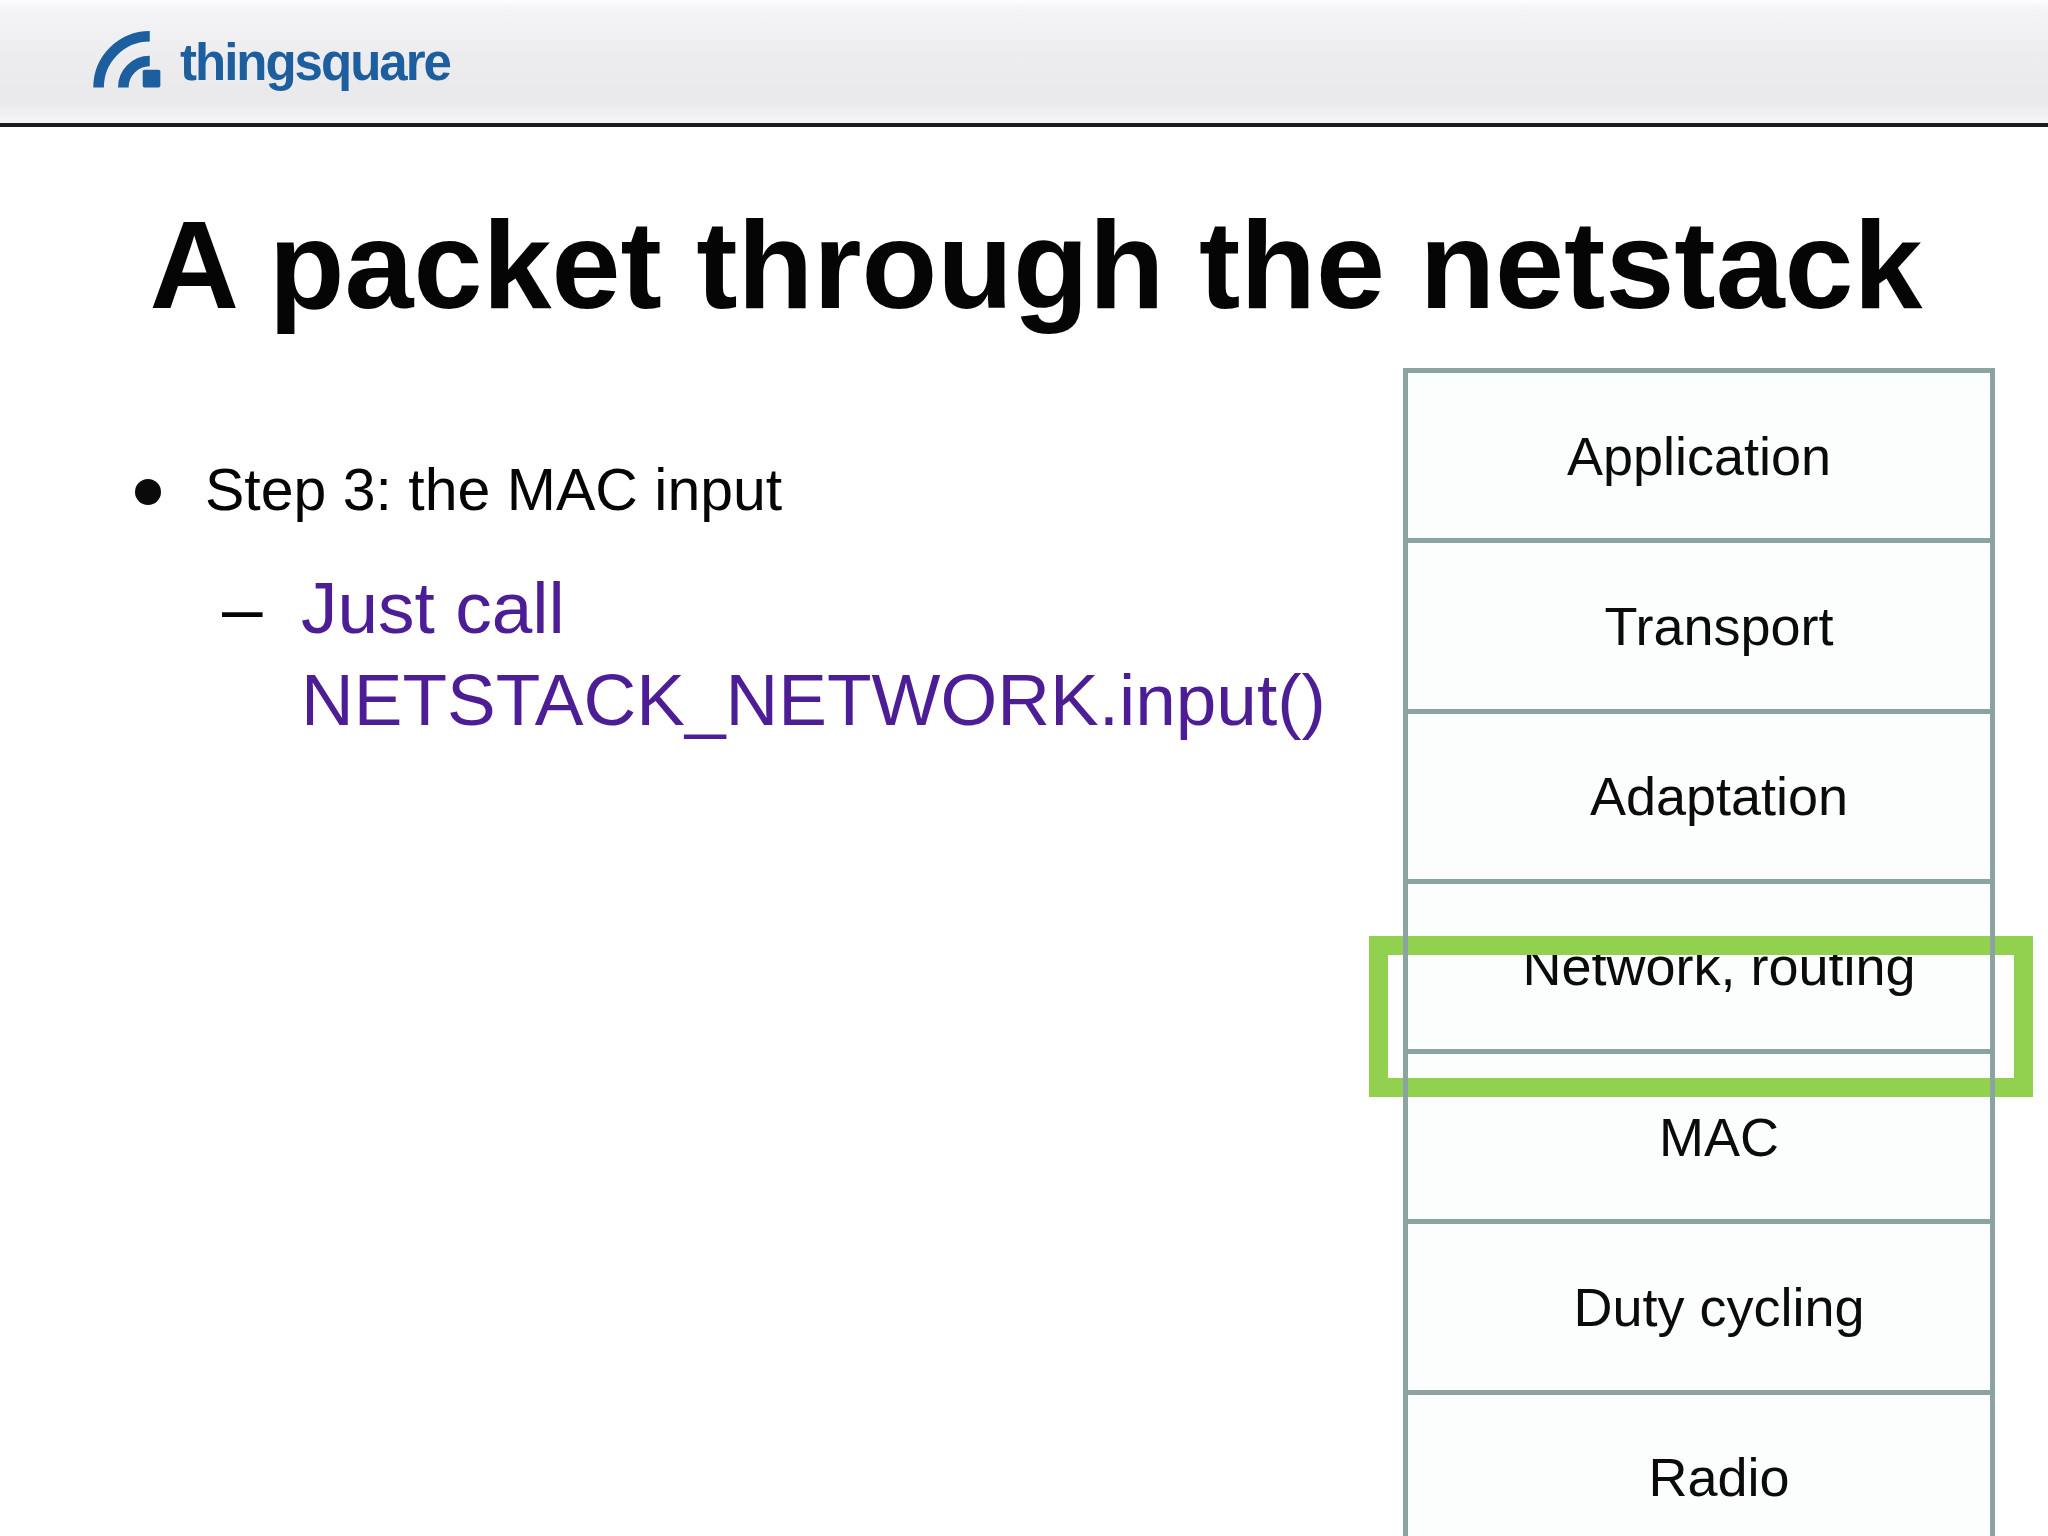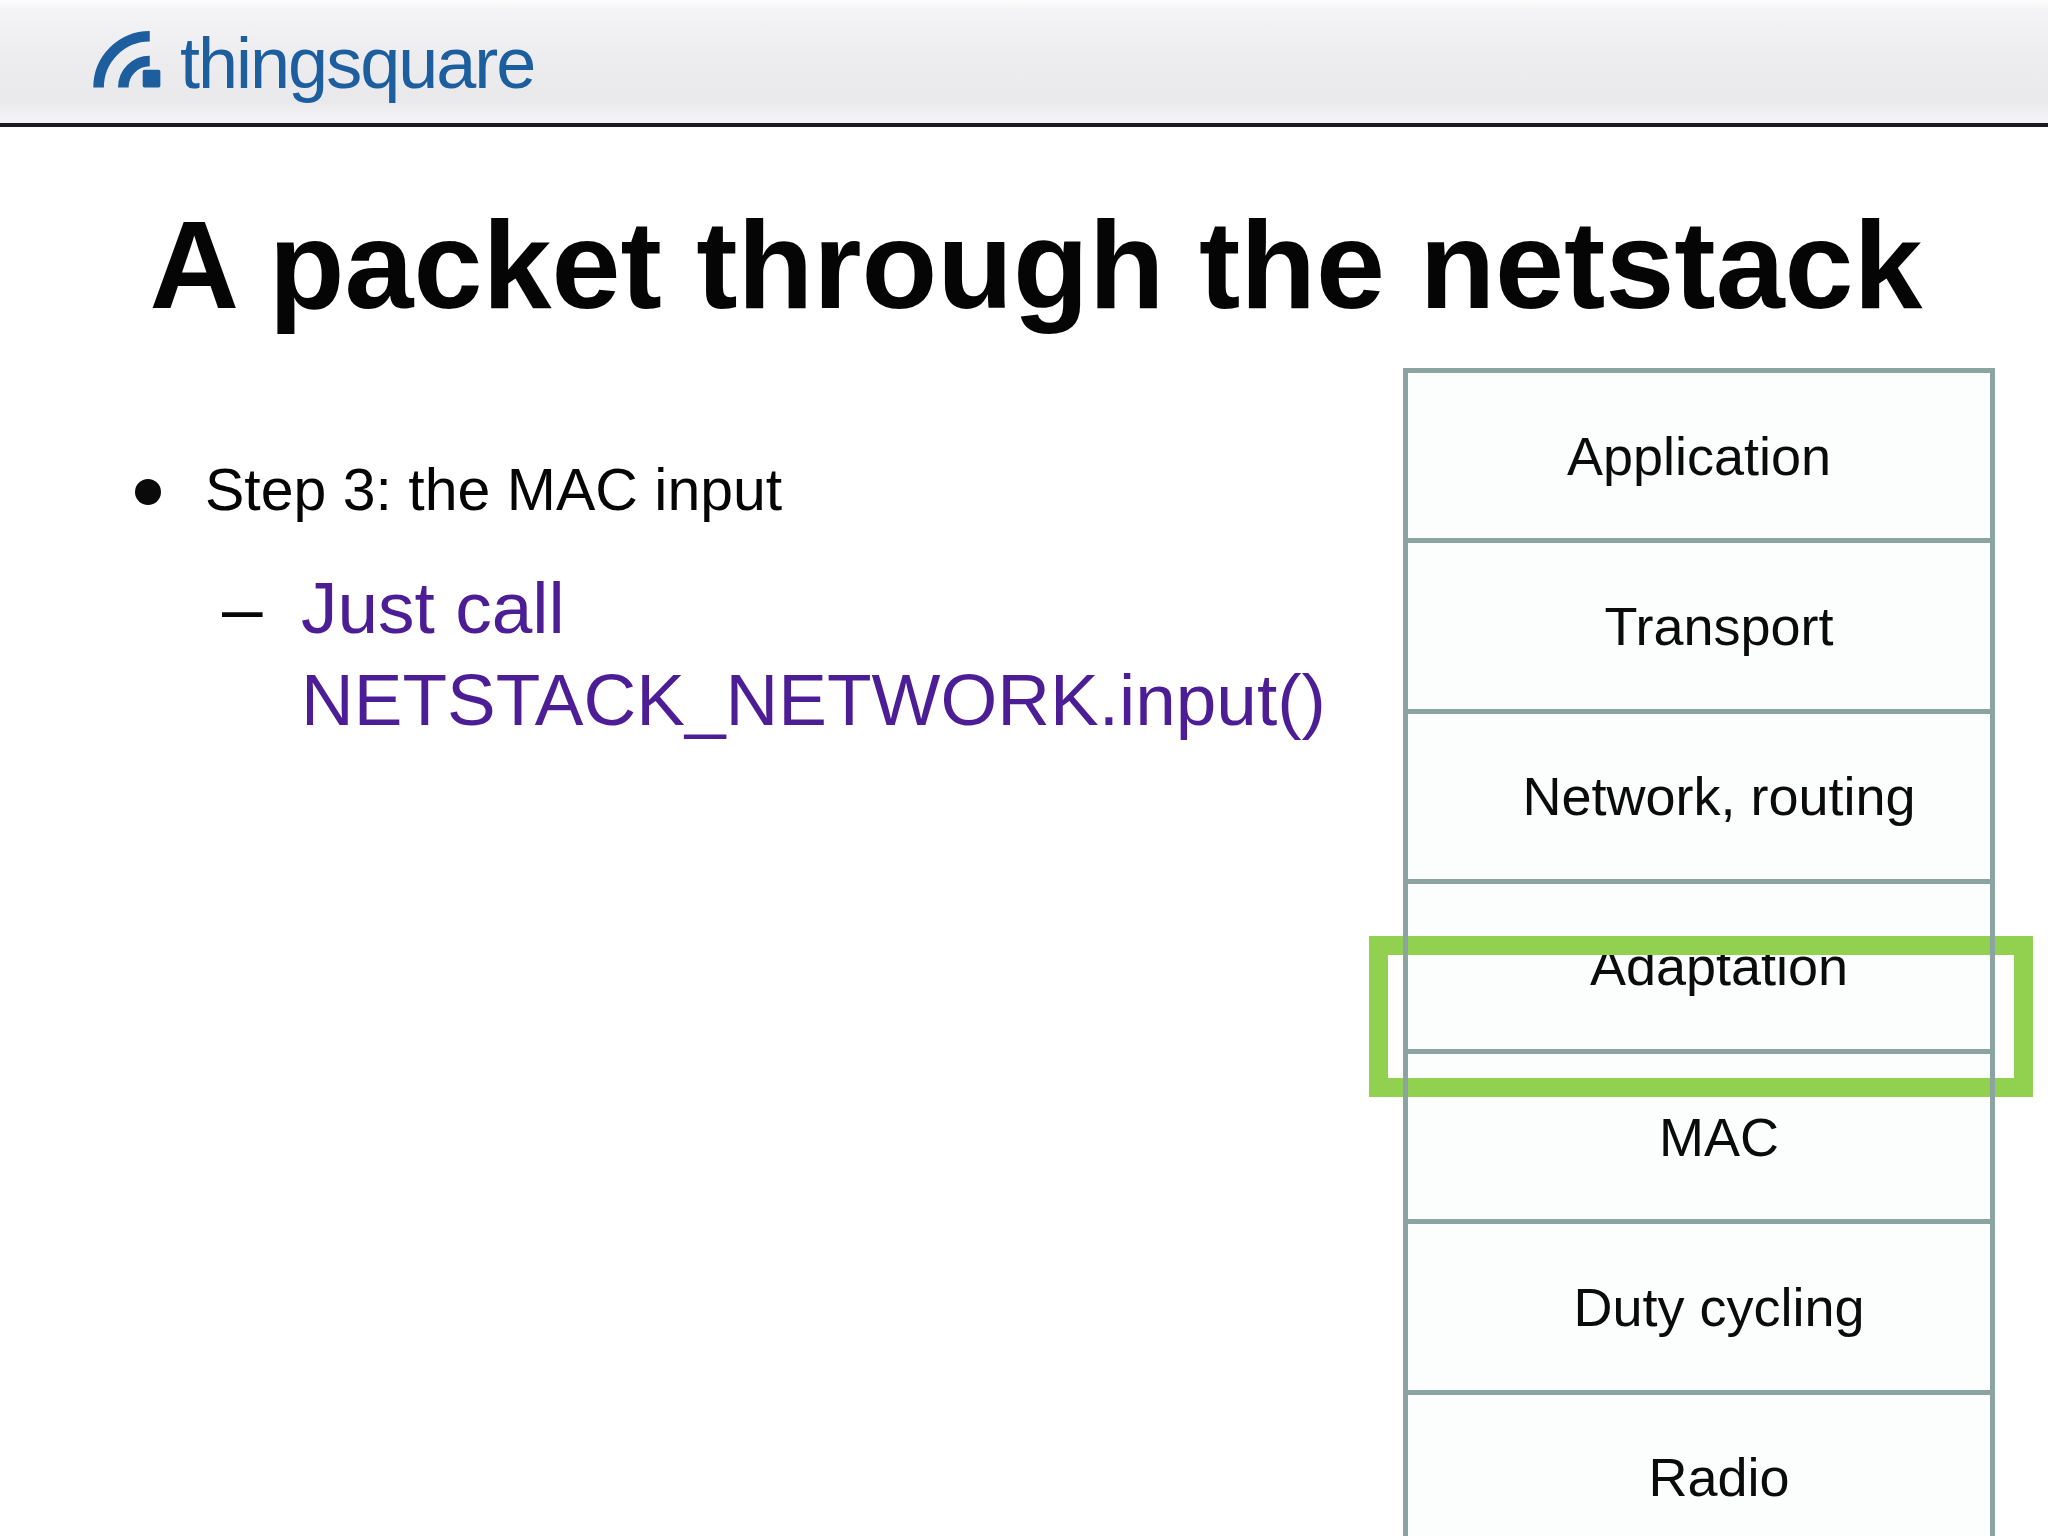--- a/index.html
+++ b/index.html
@@ -22,21 +22,21 @@
   
   .header{
     position:absolute;left:0;top:0;width:2048px;height:127px;
     background:linear-gradient(180deg,#fdfdfe 0%,#f4f4f6 8%,#ededf0 45%,#e9e9ec 82%,#f3f3f5 96%);
     border-bottom:4px solid var(--divider);
   }
   .logo{position:absolute;left:93px;top:0;height:127px;width:520px;}
   .logo-icon{position:absolute;left:0;top:31px;}
   .logo-text{
     position:absolute;left:87px;top:28px;
-    font-size:72px;line-height:70px;font-weight:normal;
+    font-size:51px;line-height:70px;font-weight:bold;
     letter-spacing:-2px;color:var(--blue);
   }
 
   
   .slide-title{
     position:absolute;left:0;top:200px;width:2048px;
     text-align:center;
     font-size:124px;line-height:130px;
     color:#050505;
     white-space:nowrap;
@@ -109,22 +109,22 @@
 
 <span class="sub-dash">–</span>
 <div class="sub-text">
   <div>Just call</div>
   <div>NETSTACK_NETWORK.input()</div>
 </div>
 
 <div class="stack">
   <div class="stack-row">Application</div>
   <div class="stack-row">Transport</div>
+  <div class="stack-row">Adaptation</div>
   <div class="stack-row">Network, routing</div>
-  <div class="stack-row">Adaptation</div>
   <div class="stack-row">MAC</div>
   <div class="stack-row">Duty cycling</div>
   <div class="stack-row">Radio</div>
 </div>
 
 <div class="highlight-rect"></div>
 <div class="border-overlay left"></div>
 <div class="border-overlay right"></div>
 
 </body></html>

